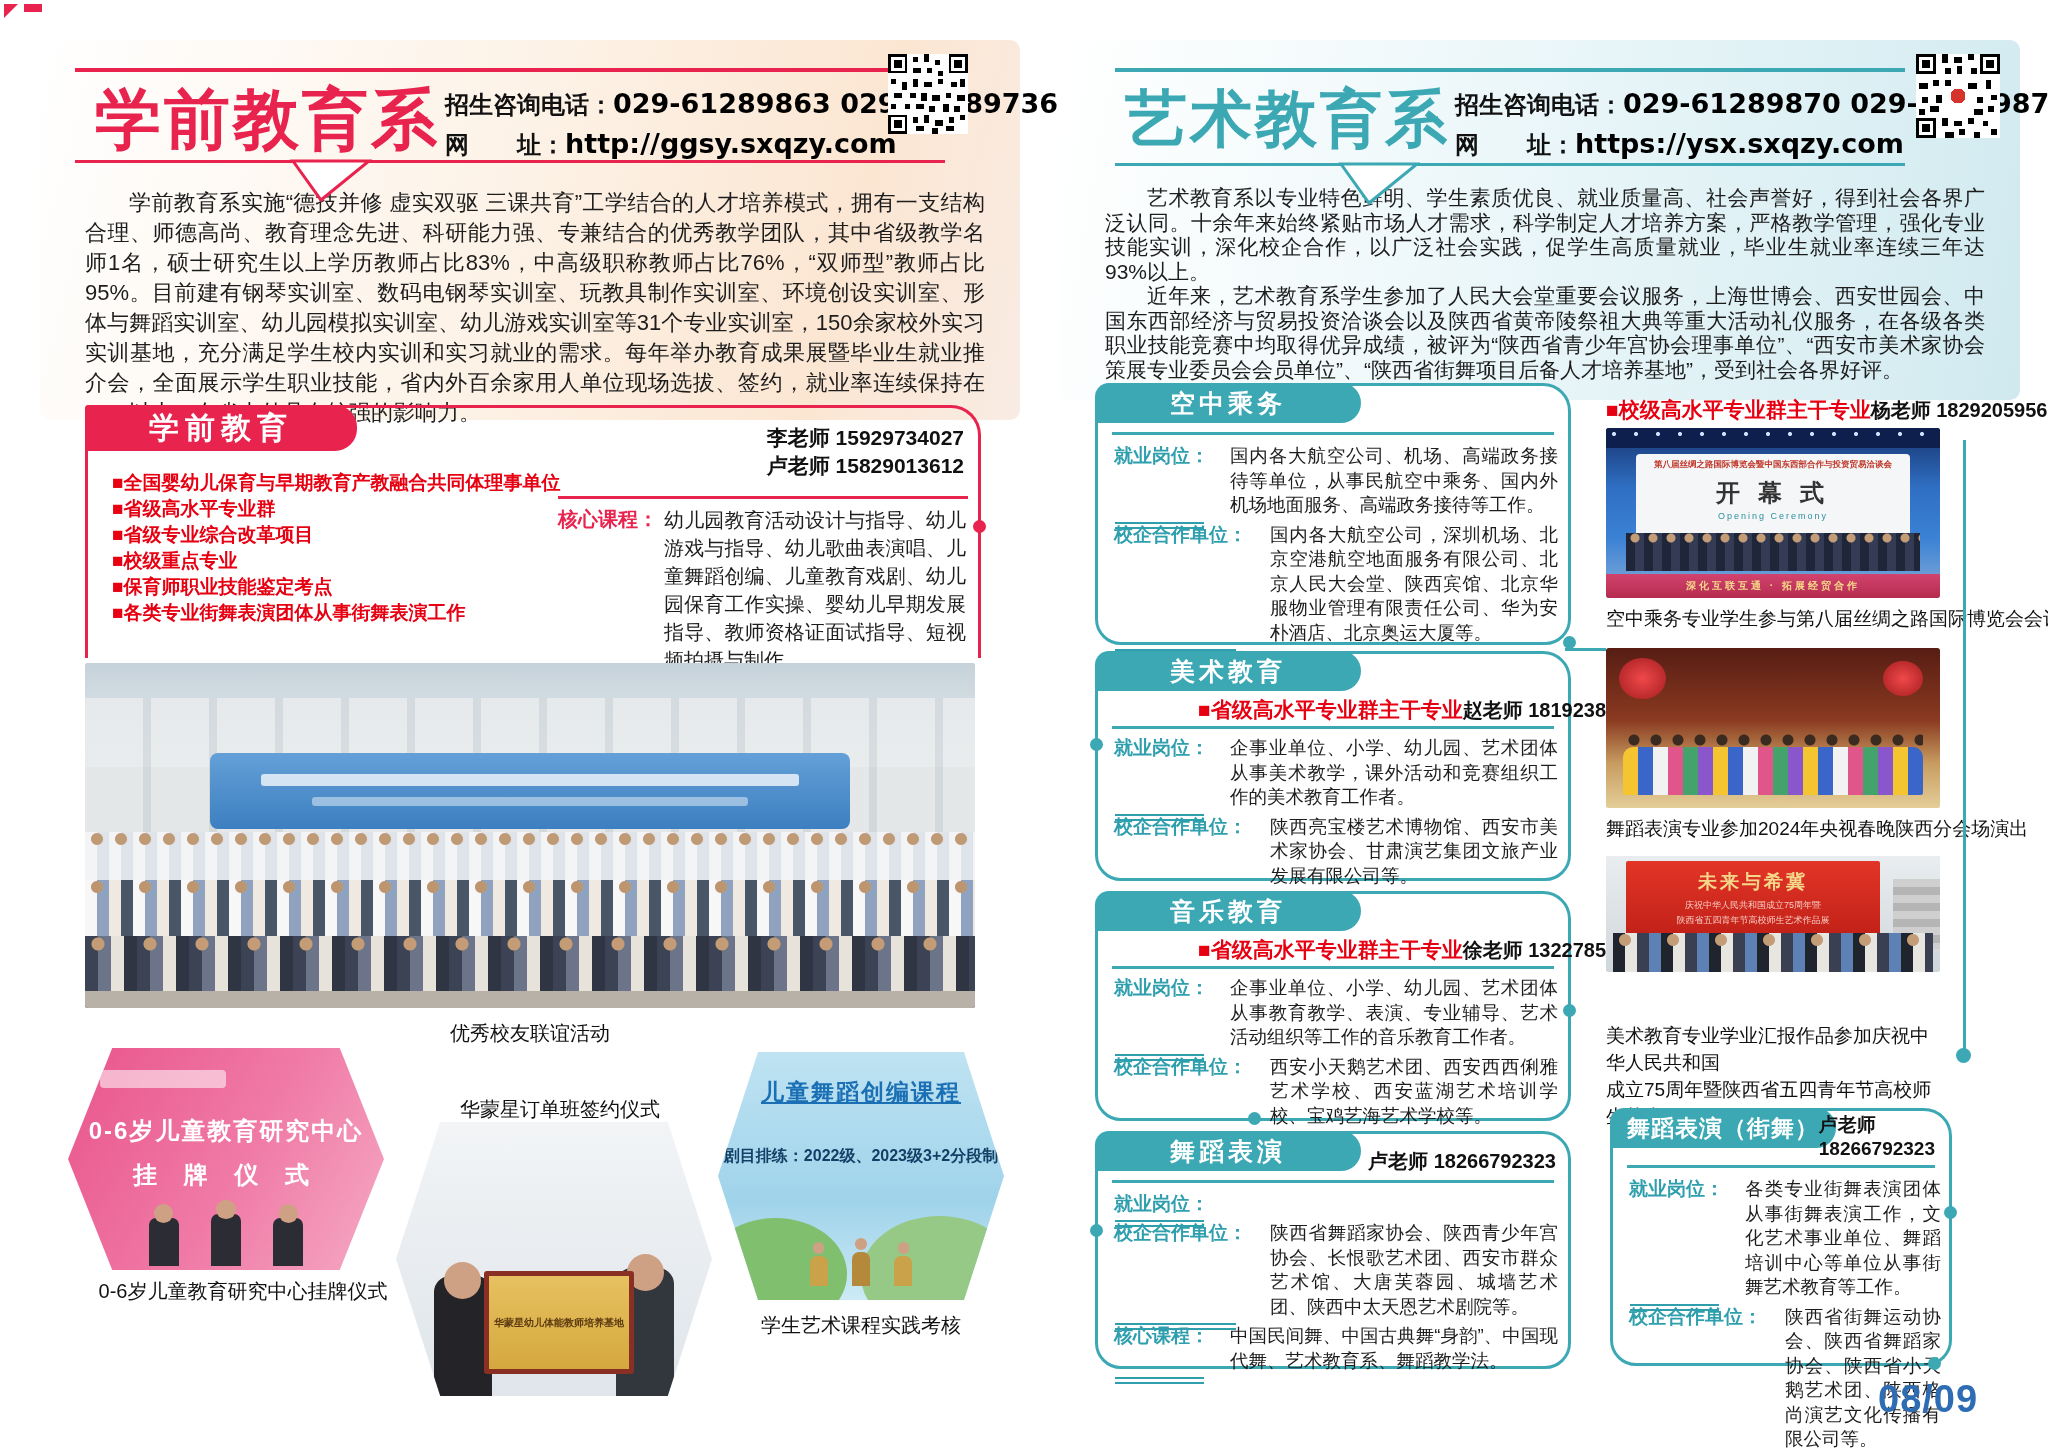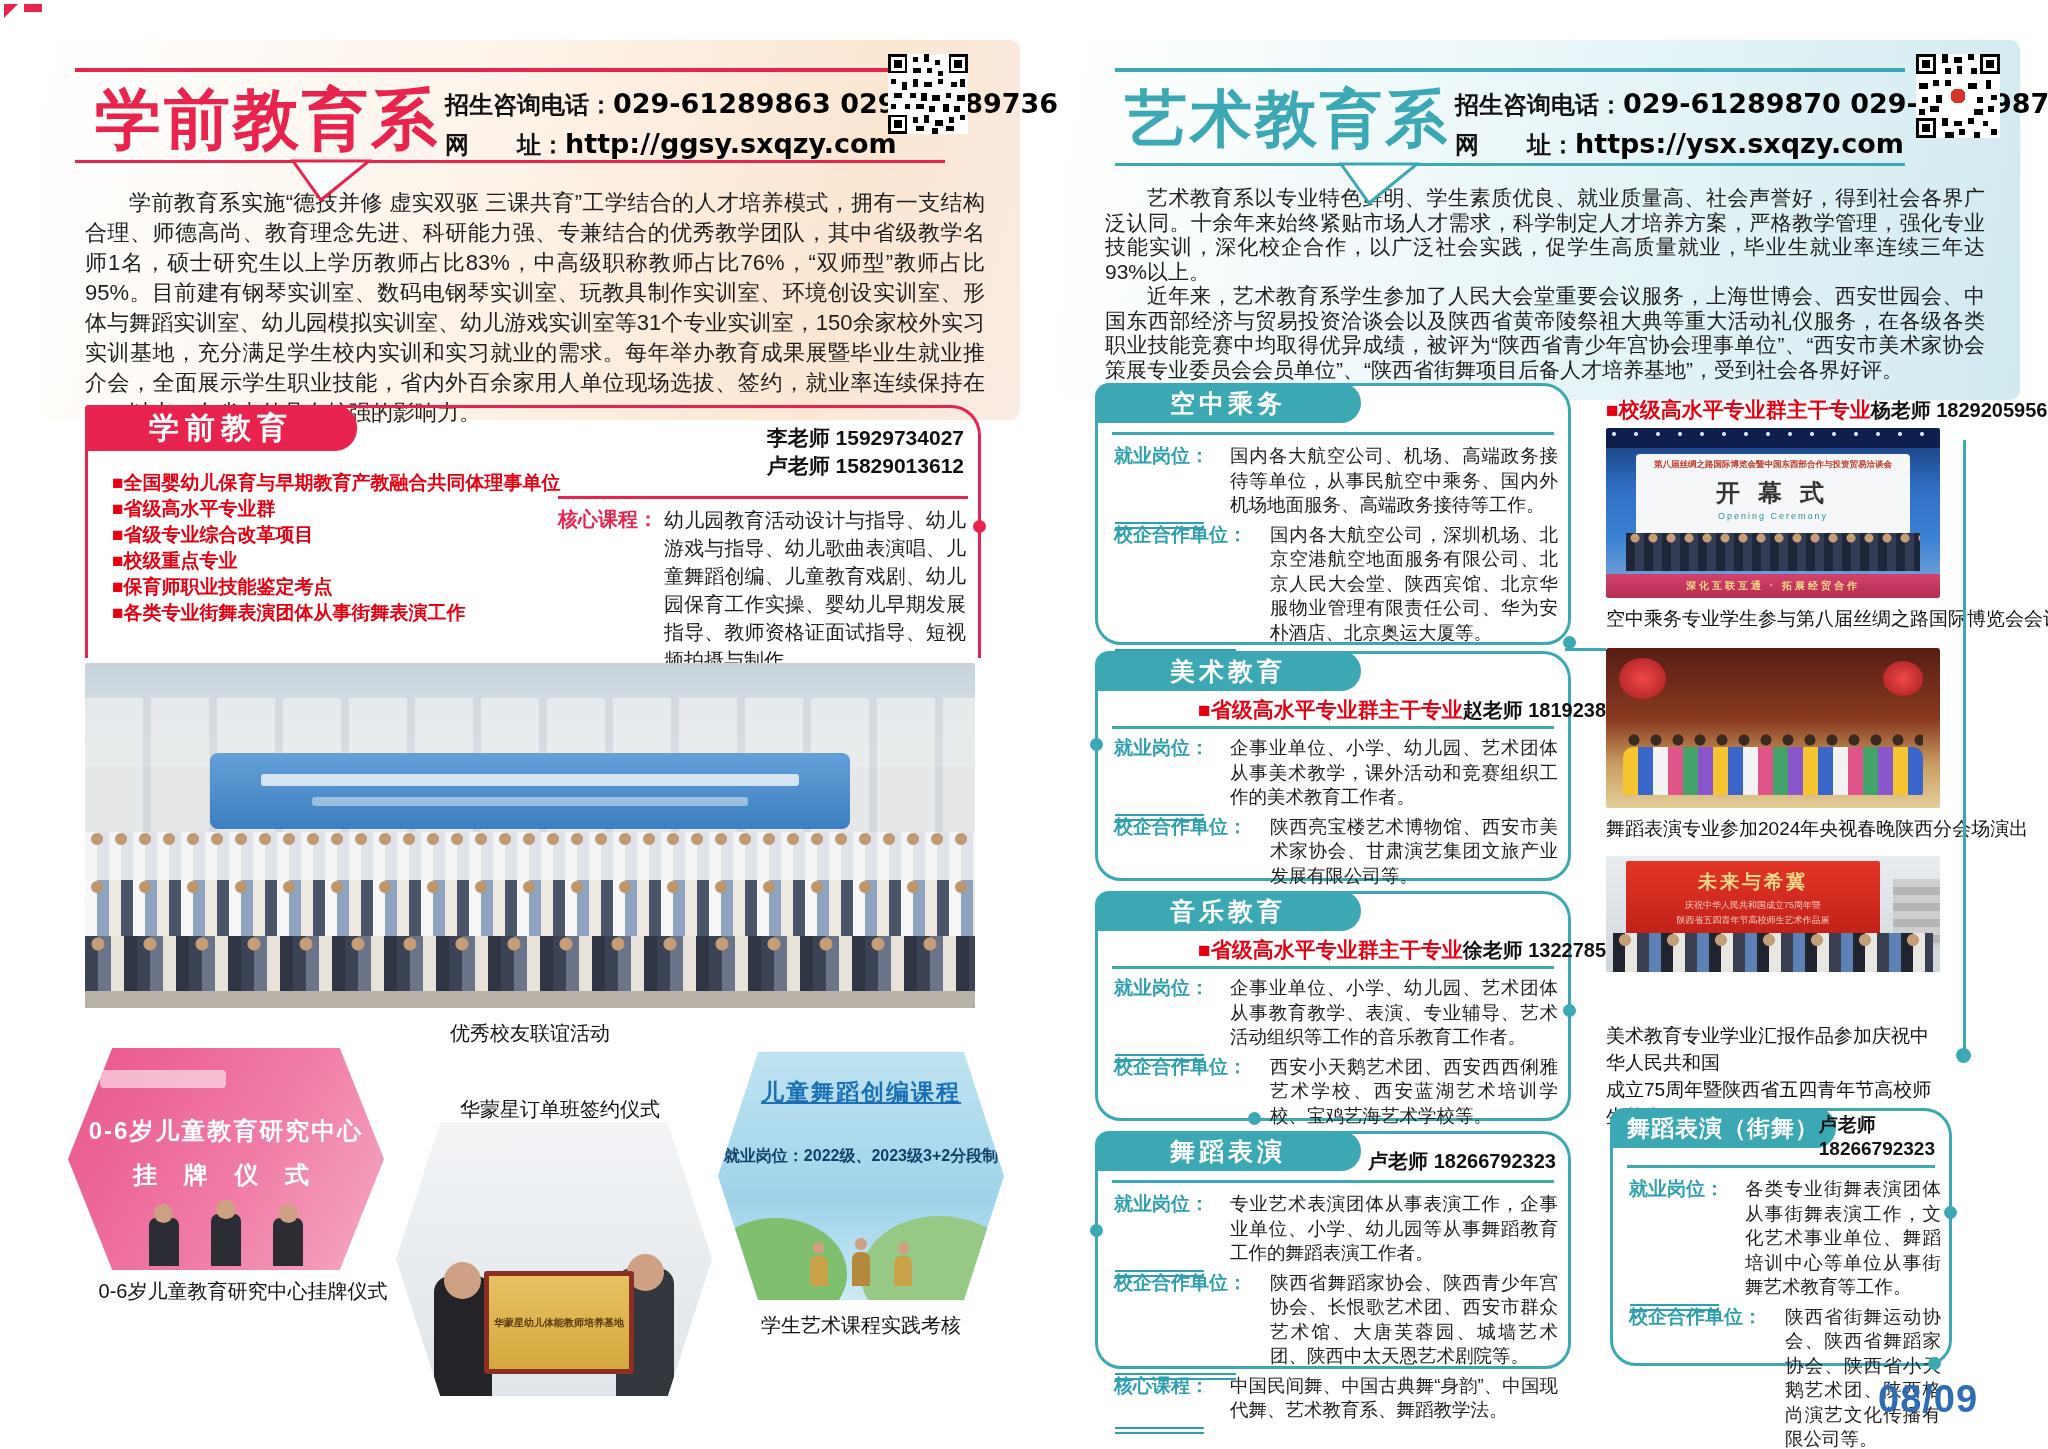--- a/index.html
+++ b/index.html
@@ -195,21 +195,21 @@
   <div class="hex" style="left:396px;top:1122px;width:316px;height:274px;background:linear-gradient(#f2f4f6,#dfe5ea);">
     <span class="person" style="position:absolute;left:12%;bottom:0;width:58px;height:120px;border-radius:16px 16px 0 0;background:#232328;"></span>
     <span class="person" style="position:absolute;right:12%;bottom:0;width:58px;height:128px;border-radius:16px 16px 0 0;background:#32363d;"></span>
     <div class="abs" style="left:28%;bottom:8%;width:44%;height:34%;background:linear-gradient(#e7c160,#d4a83e);border:5px solid #8a2f24;border-radius:3px;display:flex;align-items:center;justify-content:center;">
       <span style="font-size:10px;color:#5c3a10;font-weight:700;text-align:center;">华蒙星幼儿体能教师培养基地</span>
     </div>
   </div>
 
   <div class="hex" style="left:718px;top:1052px;width:286px;height:248px;background:linear-gradient(#bfe3f2,#9fd3ea 60%,#cdeaf5);">
     <div class="abs" style="left:0;top:10%;width:100%;text-align:center;color:#1b6fb5;font-size:23px;font-weight:800;letter-spacing:2px;text-decoration:underline;">儿童舞蹈创编课程</div>
-    <div class="abs" style="left:0;top:38%;width:100%;text-align:center;color:#123f66;font-size:16px;font-weight:700;">就业岗位：2022级、2023级3+2分段制</div>
+    <div class="abs" style="left:0;top:38%;width:100%;text-align:center;color:#123f66;font-size:16px;font-weight:700;">剧目排练：2022级、2023级3+2分段制</div>
     <div class="abs" style="left:-5%;bottom:-12%;width:50%;height:45%;border-radius:50%;background:#7fbf6e;"></div>
     <div class="abs" style="right:-5%;bottom:-14%;width:55%;height:48%;border-radius:50%;background:#95c985;"></div>
     <div class="abs" style="left:0;bottom:4%;width:100%;text-align:center;">
       <span class="person" style="width:18px;height:30px;margin:0 10px;background:#caa24a;"></span>
       <span class="person" style="width:18px;height:34px;margin:0 10px;background:#b5893c;"></span>
       <span class="person" style="width:18px;height:30px;margin:0 10px;background:#caa24a;"></span>
     </div>
   </div>
   <div class="caption" style="left:718px;top:1312px;width:286px;text-align:center;">学生艺术课程实践考核</div>
 
@@ -355,21 +355,20 @@
 
   <div class="tbox" style="left:1095px;top:1131px;width:470px;height:232px;">
     <div class="ttab" style="width:266px;font-size:25px;">舞蹈表演</div>
     <div class="tmeta" style="left:300px;right:12px;top:14px;justify-content:flex-end;">
       <span class="tphone">卢老师  18266792323</span>
     </div>
     <div class="trule" style="top:46px;"></div>
     <div class="fields" style="top:58px;">
       <div class="field">
           <span class="flabel w5">就业岗位：</span>
-          <span class="ftext">专业艺术表演团体从事表演工作，企事业单位、小学、幼儿园等从事舞蹈教育工作的舞蹈表演工作者。</span>
         </div>
       <div class="field">
           <span class="flabel w7">校企合作单位：</span>
           <span class="ftext">陕西省舞蹈家协会、陕西青少年宫协会、长恨歌艺术团、西安市群众艺术馆、大唐芙蓉园、城墙艺术团、陕西中太天恩艺术剧院等。</span>
         </div>
       <div class="field">
           <span class="flabel w5">核心课程：</span>
           <span class="ftext">中国民间舞、中国古典舞“身韵”、中国现代舞、艺术教育系、舞蹈教学法。</span>
         </div>
     </div>

